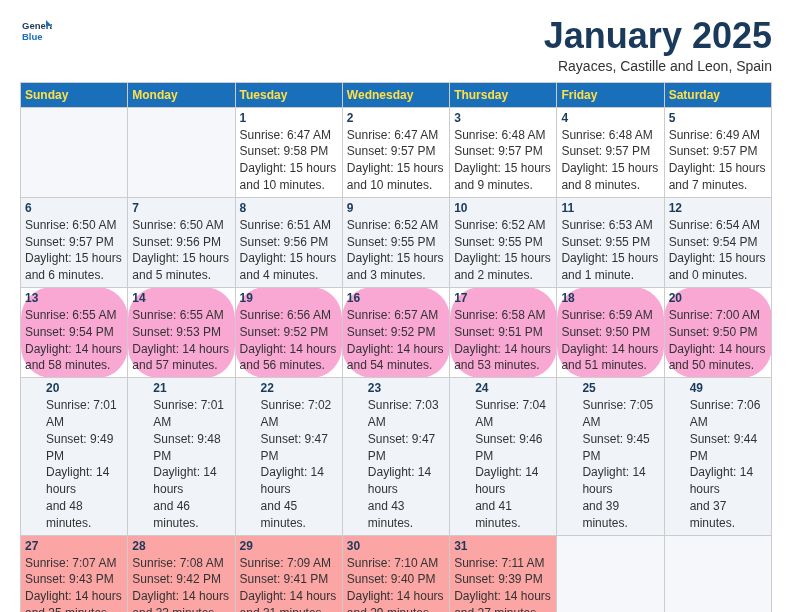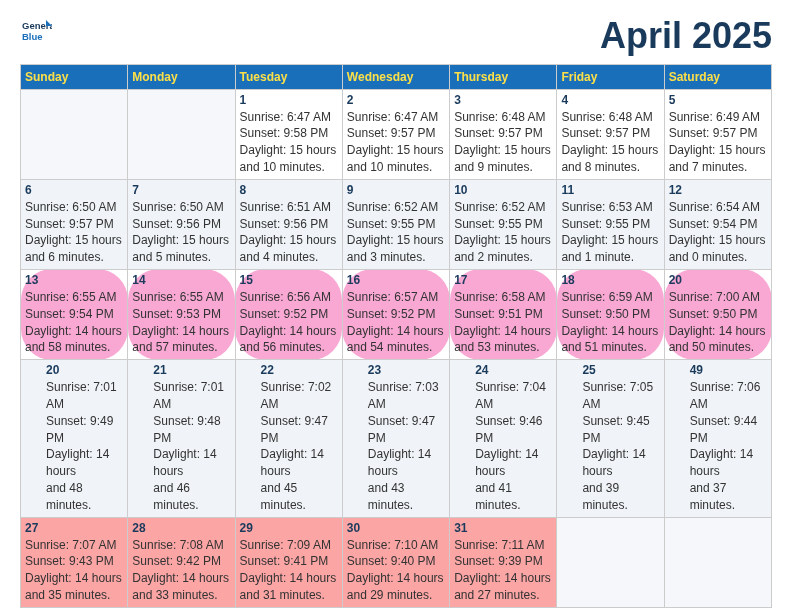--- a/index.html
+++ b/index.html
@@ -100,21 +100,22 @@
   <div style="display:flex;align-items:center;">
     <svg width="32" height="32" viewBox="0 0 32 32">
       <rect x="1" y="1" width="30" height="30" rx="3" fill="none"></rect>
       <text x="2" y="13" font-size="9.5" font-weight="bold" fill="#1a3a5c" font-family="Arial">General</text>
       <text x="2" y="24" font-size="9.5" font-weight="bold" fill="#1a6fbb" font-family="Arial">Blue</text>
       <polygon points="26,4 32,10 26,10" fill="#1a6fbb"></polygon>
     </svg>
   </div>
 </div>
     <div class="title-block">
-      <div class="month-title">April 2025</div>
+      <div class="month-title">January 2025</div>
+      <div class="location">Rayaces, Castille and Leon, Spain</div>
     </div>
   </div>
 
   <table class="calendar">
     <thead>
       <tr>
         <th>Sunday</th>
         <th>Monday</th>
         <th>Tuesday</th>
         <th>Wednesday</th>
@@ -181,21 +182,21 @@
         <tr class="week-row-3">
           <td>
             <span class="day-num">13</span>
             <div class="day-info">Sunrise: 6:55 AM<br>Sunset: 9:54 PM<br>Daylight: 14 hours<br>and 58 minutes.</div>
           </td>
           <td>
             <span class="day-num">14</span>
             <div class="day-info">Sunrise: 6:55 AM<br>Sunset: 9:53 PM<br>Daylight: 14 hours<br>and 57 minutes.</div>
           </td>
           <td>
-            <span class="day-num">15</span>
+            <span class="day-num">19</span>
             <div class="day-info">Sunrise: 6:56 AM<br>Sunset: 9:52 PM<br>Daylight: 14 hours<br>and 56 minutes.</div>
           </td>
           <td>
             <span class="day-num">16</span>
             <div class="day-info">Sunrise: 6:57 AM<br>Sunset: 9:52 PM<br>Daylight: 14 hours<br>and 54 minutes.</div>
           </td>
           <td>
             <span class="day-num">17</span>
             <div class="day-info">Sunrise: 6:58 AM<br>Sunset: 9:51 PM<br>Daylight: 14 hours<br>and 53 minutes.</div>
           </td>

